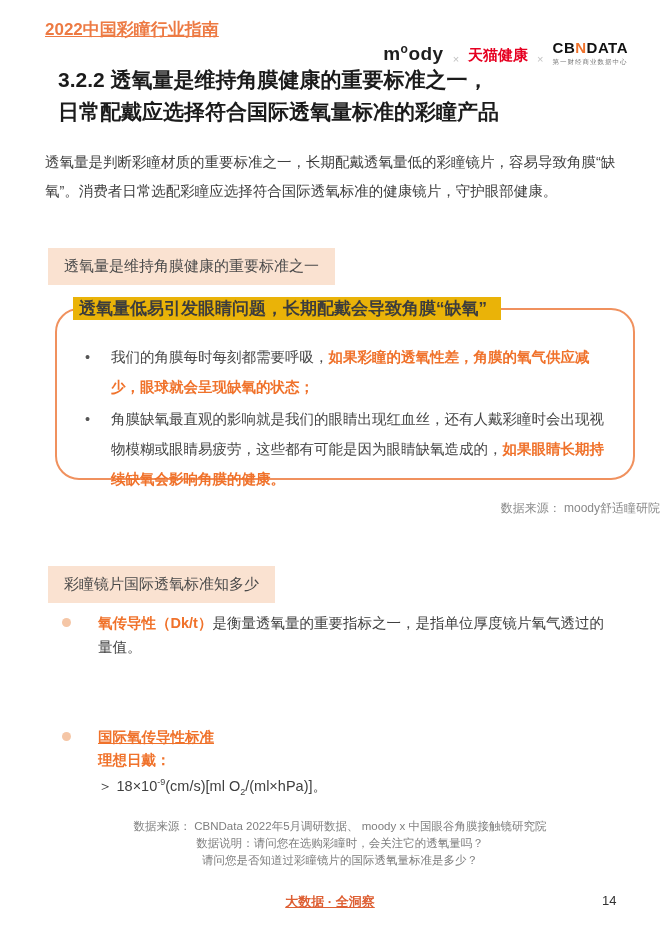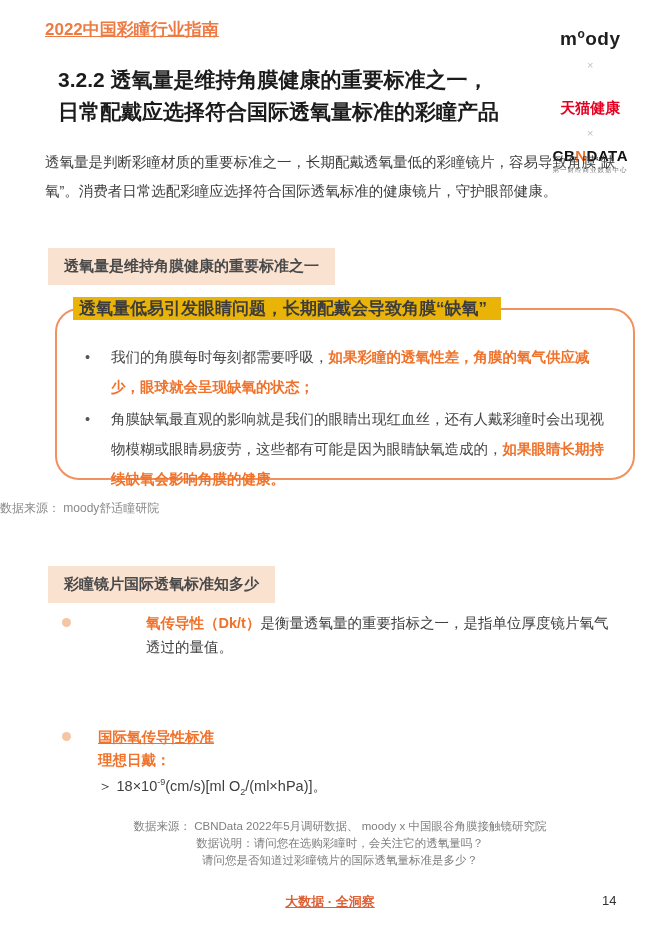--- a/index.html
+++ b/index.html
@@ -4,49 +4,49 @@
 <style>
   html,body{margin:0;padding:0;background:#fff;}
   .page{
     position:relative;width:660px;height:934px;background:#fff;
     font-family:"Liberation Sans","DejaVu Sans",sans-serif;
     outline:1px solid #e6e6e6;overflow:hidden;
     color:var(--text-dark,#3d3d3d);
   }
   
   .hdr-left{position:absolute;top:18px;left:45px;font-size:17px;font-weight:600;color:var(--accent-orange,#ED7A43);text-decoration:underline;}
-  .hdr-logos{position:absolute;top:27px;right:32px;display:flex;align-items:center;gap:9px;flex-direction:column;}
+  .hdr-logos{position:absolute;top:27px;right:32px;display:flex;align-items:flex-end;gap:9px;}
   .logo-moody{font-weight:800;font-size:19px;color:#1e1e1e;letter-spacing:.5px;}
   .logo-moody .raised{font-size:12px;vertical-align:7px;font-weight:800;}
   .logo-sep{color:#c2c2c2;font-size:11px;}
   .logo-tmall{font-weight:800;font-size:15px;color:var(--tmall-red,#E60021);margin-top:19px;}
   .logo-cbn{text-align:left;line-height:1;}
   .logo-cbn .big{font-weight:800;font-size:15px;color:#111;letter-spacing:.5px;}
   .logo-cbn .big .n{color:var(--highlight,#E8472B);}
   .logo-cbn .sub{font-size:6.5px;color:#777;letter-spacing:1px;margin-top:3px;}
   
   .title{position:absolute;top:64px;left:58px;width:560px;font-size:21px;line-height:1.5;font-weight:800;color:#1b1b1b;}
   
   .intro{position:absolute;top:148px;left:45px;width:582px;font-size:14.5px;line-height:29px;color:#3f3f3f;}
   
-  .chip{position:absolute;left:48px;background:var(--label-bg,#FAE2D1);color:#4a4a4a;font-weight:700;font-size:15px;padding:9px 16px;}
+  .chip{position:absolute;left:48px;background:var(--label-bg,#FAE2D1);color:#4a4a4a;font-weight:400;font-size:15px;padding:9px 16px;}
   .chip1{top:248px;}
   .chip2{top:566px;}
   
   .bigbox{position:absolute;top:308px;left:55px;width:580px;height:172px;border:2px solid var(--box-border,#F0915E);border-radius:24px;box-sizing:border-box;}
   .bigbox-title{position:absolute;top:-13px;left:16px;background:#eab308;padding:0 14px 0 6px;font-size:17px;font-weight:800;color:#3c3c3c;white-space:nowrap;}
   .bigbox-body{padding:32px 26px 0 28px;}
   .bbullet{display:flex;margin-bottom:2px;font-size:14.5px;line-height:30px;color:#454545;}
   .bbullet .dot{width:26px;flex:none;color:#555;}
   .hl{color:var(--highlight,#F0722B);font-weight:800;}
-  .src1{position:absolute;top:500px;left:0;width:660px;text-align:left;font-size:12px;color:#8a8a8a;}
+  .src1{position:absolute;top:500px;left:0;width:660px;text-align:right;font-size:12px;color:#8a8a8a;}
   
   .s2b{position:absolute;left:52px;width:560px;display:flex;font-size:14.5px;line-height:24px;color:#3f3f3f;}
   .s2b .odot{flex:none;width:9px;height:9px;border-radius:50%;background:var(--dot,#F5C6A6);margin:7px 27px 0 10px;}
-  .s2b1{top:611px;gap:48px;}
+  .s2b1{top:611px;}
   .s2b2{top:659px;}
   .s2b3{top:725px;}
   .pct{color:var(--pct,#F29B52);font-weight:700;}
   .s2line{line-height:28px;}
   .b3title{color:var(--highlight,#F0722B);font-weight:800;text-decoration:underline;line-height:24px;}
   .b3sub{color:var(--highlight,#F0722B);font-weight:800;line-height:22px;}
   .formula{line-height:22px;color:#3f3f3f;}
   .formula sup{font-size:9px;}
   .formula sub{font-size:9px;}
   

